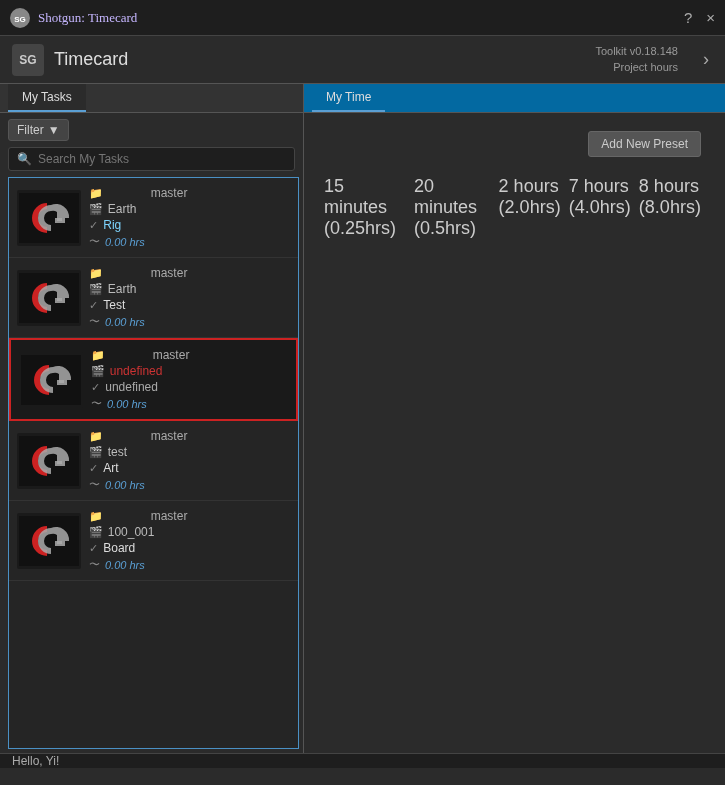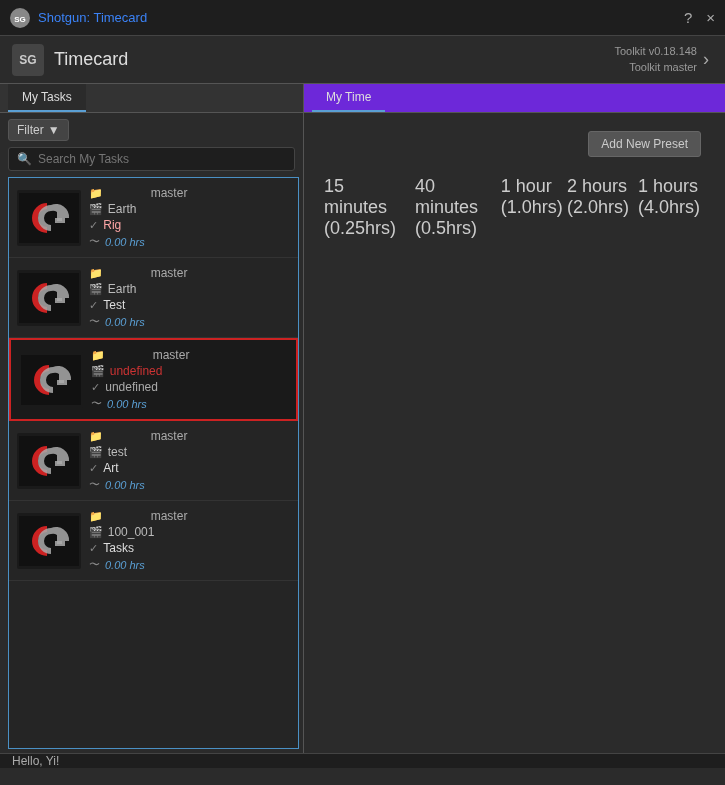--- a/index.html
+++ b/index.html
@@ -29,21 +29,21 @@
       gap: 8px;
     }
     .title-bar-icon {
       width: 20px;
       height: 20px;
       background: #888;
       border-radius: 50%;
       display: flex; align-items: center; justify-content: center;
       font-size: 10px; color: white; font-weight: bold;
     }
-    .title-bar-title { color: #3b82f6; font-size: 13px; }
+    .title-bar-title { color: #c4b5fd; font-size: 13px; font-family: Liberation Serif, serif; }
     .title-bar-controls { display: flex; gap: 14px; align-items: center; }
     .title-bar-btn { background: none; border: none; color: #aaa; cursor: pointer; font-size: 15px; line-height: 1; }
 
     
     .app-header {
       display: flex;
       align-items: center;
       justify-content: space-between;
       background: #2b2b2b;
       height: 48px;
@@ -52,21 +52,21 @@
     }
     .app-header-left { display: flex; align-items: center; gap: 10px; }
     .sg-logo {
       width: 32px; height: 32px;
       background: #444;
       border-radius: 4px;
       display: flex; align-items: center; justify-content: center;
       font-weight: bold; font-size: 12px; color: #ccc;
     }
     .app-title { font-size: 18px; color: #ddd; font-weight: 300; }
-    .app-header-right { display: flex; align-items: center; gap: 2px; }
+    .app-header-right { display: flex; align-items: center; gap: 21px; }
     .toolkit-info { text-align: right; font-size: 11px; color: #999; line-height: 1.4; }
     .nav-arrow {
       background: none; border: none; color: #aaa;
       cursor: pointer; font-size: 18px; padding: 4px;
     }
 
     
     .main-container {
       display: flex;
       height: calc(785px - 36px - 48px - 32px);
@@ -174,21 +174,21 @@
 
     
     .right-panel {
       flex: 1;
       background: #2b2b2b;
       display: flex;
       flex-direction: column;
     }
     .right-tab-bar {
       display: flex;
-      background: #6d28d9;
+      background: #0369a1;
       border-bottom: 1px solid #555;
       padding: 0 8px;
     }
     .right-tab {
       padding: 6px 14px;
       font-size: 12px;
       color: #ddd;
       cursor: pointer;
       border-bottom: 2px solid #5a9fd4;
     }
@@ -251,21 +251,21 @@
 <div class="app-header">
   <div class="app-header-left">
     <div class="sg-logo">
       <span>SG</span>
     </div>
     <span class="app-title">Timecard</span>
   </div>
   <div class="app-header-right">
     <div class="toolkit-info">
       <div>Toolkit v0.18.148</div>
-      <div>Toolkit master</div>
+      <div>Project hours</div>
     </div>
     <button class="nav-arrow">›</button>
   </div>
 </div>
 
 <div class="main-container">
 
   <div class="left-panel">
     <div class="tab-bar">
       <div class="tab active">My Tasks</div>
@@ -301,21 +301,21 @@
       <div class="task-row">
         <span class="icon-sm">📁</span>
         <span class="task-project">master</span>
       </div>
       <div class="task-row">
         <span class="icon-sm">🎬</span>
         <span class="task-scene" style="color:#bbb">Earth</span>
       </div>
       <div class="task-row">
         <span class="icon-sm">✓</span>
-        <span class="task-name" style="color:#fca5a5">Rig</span>
+        <span class="task-name" style="color:#7dd3fc">Rig</span>
       </div>
       <div class="task-row">
         <span class="icon-sm">〜</span>
         <span class="task-hours">0.00 hrs</span>
       </div>
     </div>
           </div>
           <div class="task-item">
 
     <div class="task-thumb">
@@ -429,45 +429,45 @@
       <div class="task-row">
         <span class="icon-sm">📁</span>
         <span class="task-project">master</span>
       </div>
       <div class="task-row">
         <span class="icon-sm">🎬</span>
         <span class="task-scene" style="color:#bbb">100_001</span>
       </div>
       <div class="task-row">
         <span class="icon-sm">✓</span>
-        <span class="task-name" style="color:#ddd">Tasks</span>
+        <span class="task-name" style="color:#ddd">Board</span>
       </div>
       <div class="task-row">
         <span class="icon-sm">〜</span>
         <span class="task-hours">0.00 hrs</span>
       </div>
     </div>
           </div>
         </div>
     </div>
   </div>
 
   <div class="right-panel">
     <div class="right-tab-bar">
       <div class="right-tab">My Time</div>
     </div>
     <div style="display:flex; justify-content:flex-end; padding: 8px 12px 0 12px;">
       <button class="preset-btn">Add New Preset</button>
     </div>
     <div class="time-presets" id="presets-container">
     <div class="time-preset-item">15 minutes (0.25hrs)</div>
-        <div class="time-preset-item">40 minutes (0.5hrs)</div>
-        <div class="time-preset-item">1 hour (1.0hrs)</div>
+        <div class="time-preset-item">20 minutes (0.5hrs)</div>
         <div class="time-preset-item">2 hours (2.0hrs)</div>
-        <div class="time-preset-item">1 hours (4.0hrs)</div>
+        <div class="time-preset-item">7 hours (4.0hrs)</div>
+        <div class="time-preset-item">8 hours (8.0hrs)</div>
       </div>
   </div>
 
 </div>
 
 <div class="status-bar">
   <span>Hello, Yi!</span>
 </div>
 
 </body></html>

